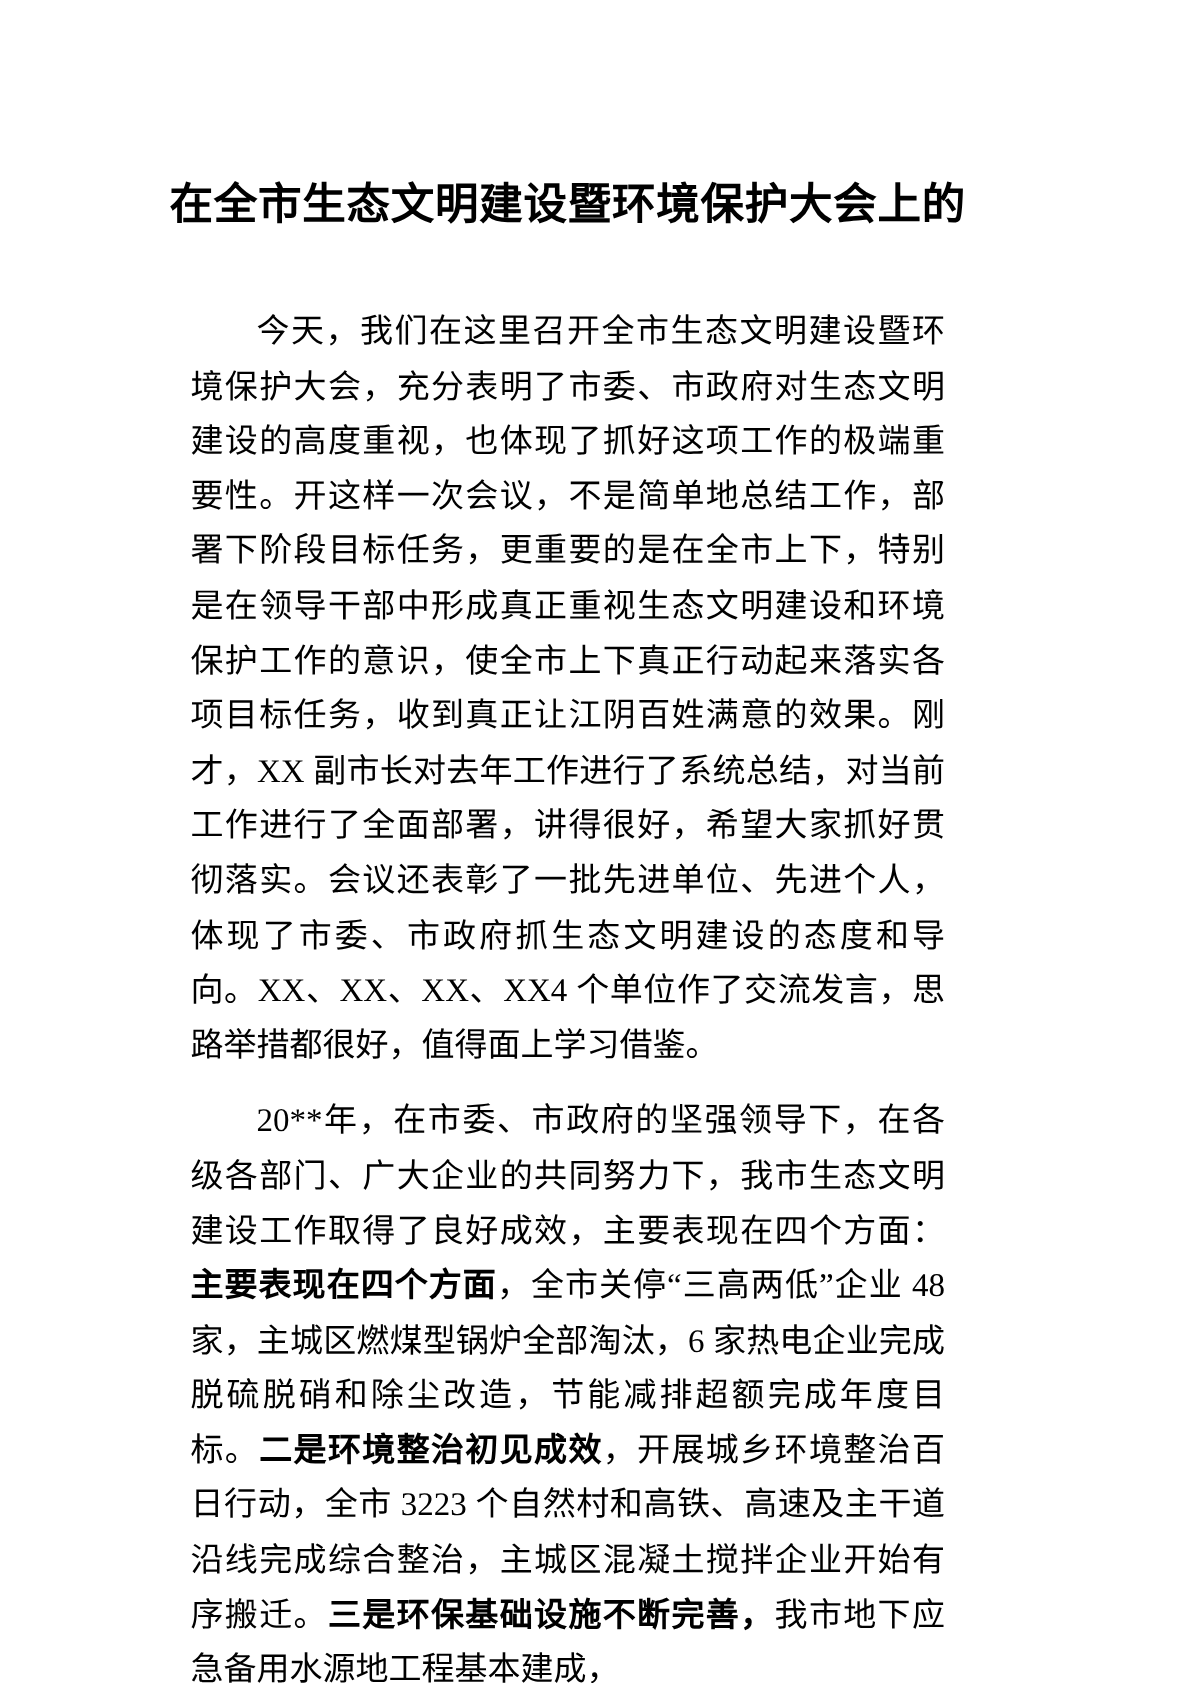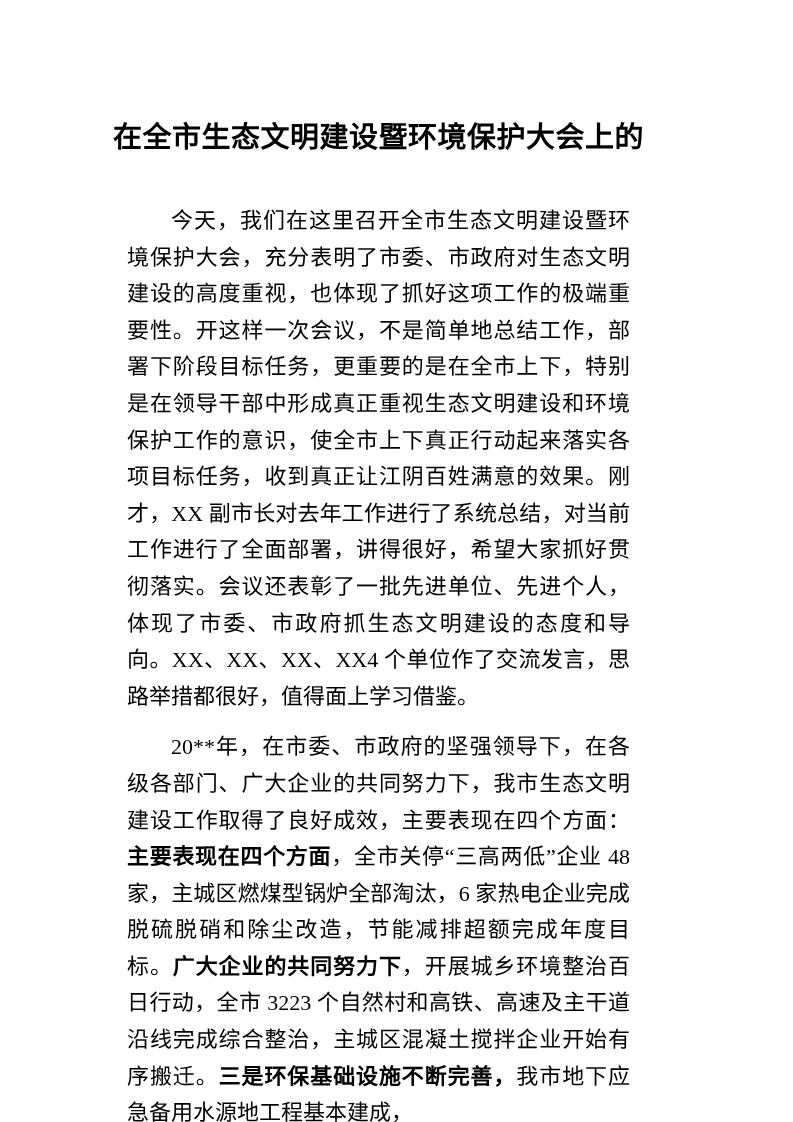--- a/index.html
+++ b/index.html
@@ -48,15 +48,15 @@
 </head>
 <body>
 
 <div class="page">
   <h1 class="doc-title">
     <span class="title-line">在全市生态文明建设暨环境保护大会上的</span>
   </h1>
 
   <div class="doc-body">
       <p class="para"><span>今天，我们在这里召开全市生态文明建设暨环境保护大会，充分表明了市委、市政府对生态文明建设的高度重视，也体现了抓好这项工作的极端重要性。开这样一次会议，不是简单地总结工作，部署下阶段目标任务，更重要的是在全市上下，特别是在领导干部中形成真正重视生态文明建设和环境保护工作的意识，使全市上下真正行动起来落实各项目标任务，收到真正让江阴百姓满意的效果。刚才，XX 副市长对去年工作进行了系统总结，对当前工作进行了全面部署，讲得很好，希望大家抓好贯彻落实。会议还表彰了一批先进单位、先进个人，体现了市委、市政府抓生态文明建设的态度和导向。XX、XX、XX、XX4 个单位作了交流发言，思路举措都很好，值得面上学习借鉴。</span></p>
-      <p class="para"><span>20**年，在市委、市政府的坚强领导下，在各级各部门、广大企业的共同努力下，我市生态文明建设工作取得了良好成效，主要表现在四个方面：</span><b>主要表现在四个方面</b><span>，全市关停“三高两低”企业 48 家，主城区燃煤型锅炉全部淘汰，6 家热电企业完成脱硫脱硝和除尘改造，节能减排超额完成年度目标。</span><b>广大企业的共同努力下</b><span>，开展城乡环境整治百日行动，全市 3223 个自然村和高铁、高速及主干道沿线完成综合整治，主城区混凝土搅拌企业开始有序搬迁。</span><b>三是环保基础设施不断完善，</b><span>我市地下应急备用水源地工程基本建成，</span></p>
+      <p class="para"><span>20**年，在市委、市政府的坚强领导下，在各级各部门、广大企业的共同努力下，我市生态文明建设工作取得了良好成效，主要表现在四个方面：</span><b>主要表现在四个方面</b><span>，全市关停“三高两低”企业 48 家，主城区燃煤型锅炉全部淘汰，6 家热电企业完成脱硫脱硝和除尘改造，节能减排超额完成年度目标。</span><b>二是环境整治初见成效</b><span>，开展城乡环境整治百日行动，全市 3223 个自然村和高铁、高速及主干道沿线完成综合整治，主城区混凝土搅拌企业开始有序搬迁。</span><b>三是环保基础设施不断完善，</b><span>我市地下应急备用水源地工程基本建成，</span></p>
     </div>
 </div>
 
 </body></html>

